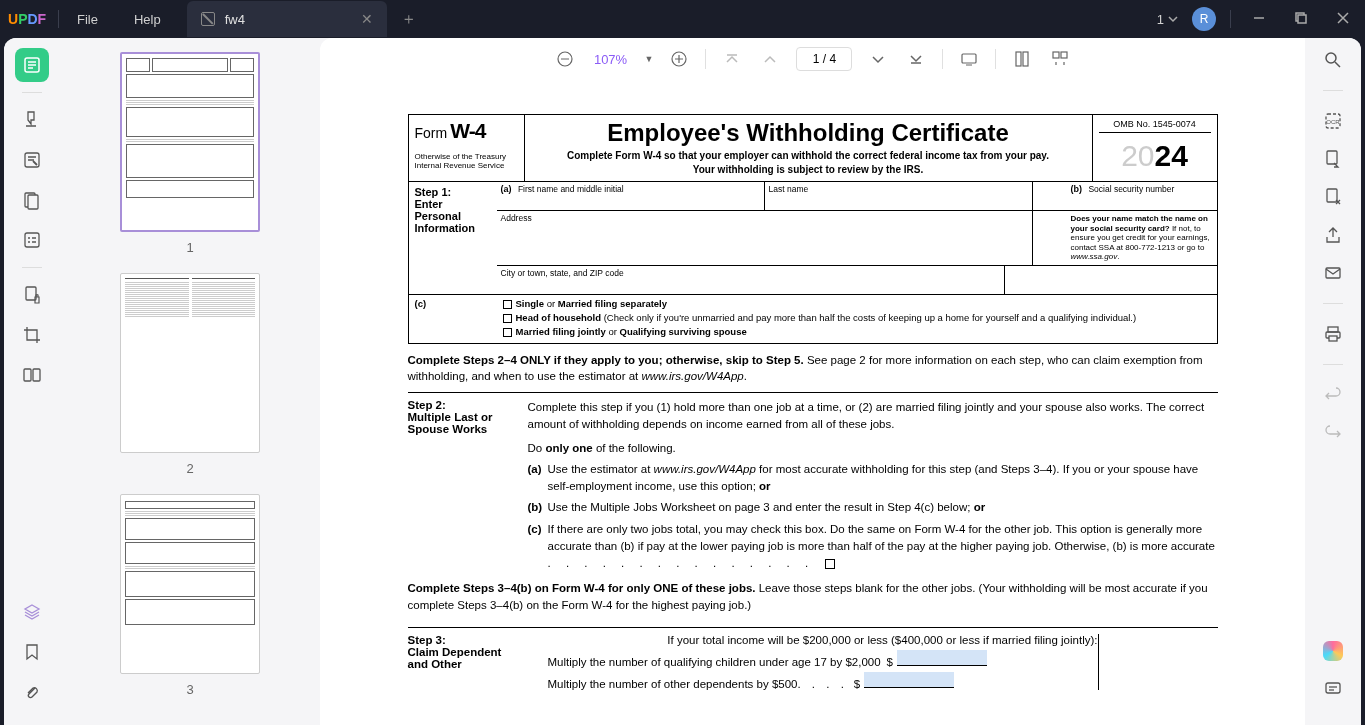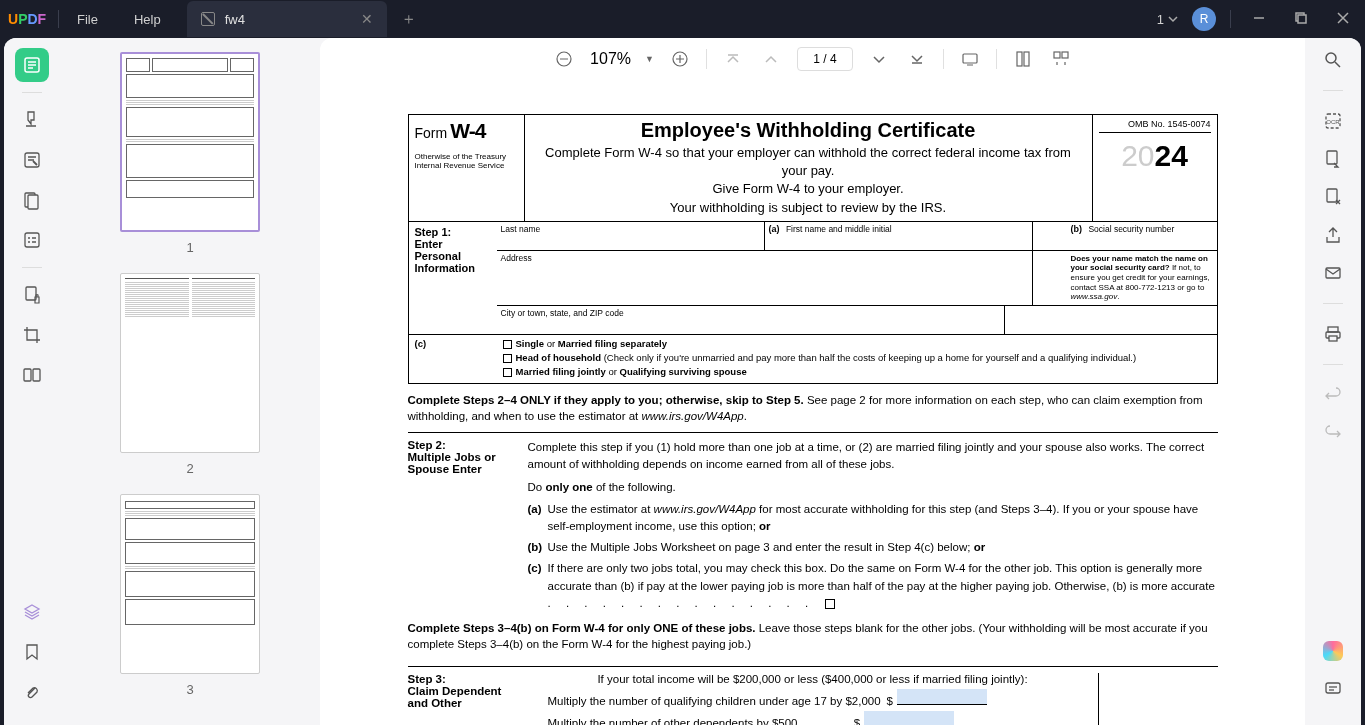--- a/index.html
+++ b/index.html
@@ -49,42 +49,42 @@
   .thumb-section { border: 0.5px solid #666; height: 20px; margin-top: 2px; }
   .thumb-num { text-align: center; margin-top: 8px; color: #666; font-size: 13px; }
   
   
   .content-wrap { flex: 1; display: flex; flex-direction: column; background: white; border-radius: 12px 0 0 0; }
   
   
   .toolbar { height: 42px; display: flex; align-items: center; justify-content: center; gap: 14px; }
   .tb-btn { cursor: pointer; display: flex; align-items: center; justify-content: center; width: 24px; height: 24px; }
   .tb-btn svg { width: 18px; height: 18px; }
-  .zoom-text { font-size: 16px; color: #000000; min-width: 40px; text-align: center; }
+  .zoom-text { font-size: 13px; color: #8b5cf6; min-width: 40px; text-align: center; }
   .zoom-dropdown { font-size: 9px; color: #666; cursor: pointer; }
   .tb-sep { width: 1px; height: 20px; background: #e0e0e0; }
   .page-input { width: 56px; height: 24px; border: 1px solid #ddd; border-radius: 4px; text-align: center; font-size: 12px; }
   
   
   .doc-scroll { flex: 1; overflow-y: auto; padding: 14px 36px; position: relative; }
   .doc-scroll::-webkit-scrollbar { width: 8px; }
   .doc-scroll::-webkit-scrollbar-thumb { background: #888; border-radius: 4px; }
   .doc-scroll::-webkit-scrollbar-track { background: transparent; }
   .doc-page { background: white; width: 100%; max-width: 870px; margin: 0 auto; padding: 20px 30px; font-size: 11px; color: #000; }
   
   .form-header { display: flex; border: 1px solid #000; }
   .fh-left { width: 116px; border-right: 1px solid #000; padding: 4px 6px; }
   .fh-form-label { font-size: 14px; }
   .fh-w4 { font-size: 21px; font-weight: 900; letter-spacing: -1px; font-family: 'Arial Black', sans-serif; }
   .fh-dept { font-size: 8px; margin-top: 10px; line-height: 1.1; }
   .fh-center { flex: 1; text-align: center; padding: 4px 10px; border-right: 1px solid #000; }
-  .fh-title { font-size: 20px; font-weight: bold; margin-bottom: 2px; }
-  .fh-sub { font-size: 13px; font-weight: normal; line-height: 1.4; }
+  .fh-title { font-size: 24px; font-weight: bold; margin-bottom: 2px; }
+  .fh-sub { font-size: 10px; font-weight: bold; line-height: 1.4; }
   .fh-right { width: 124px; padding: 4px 6px; text-align: center; }
-  .fh-omb { font-size: 9px; border-bottom: 1px solid #000; padding-bottom: 3px; margin-bottom: 6px; text-align: right; }
+  .fh-omb { font-size: 9px; border-bottom: 1px solid #000; padding-bottom: 3px; margin-bottom: 6px; }
   .fh-year { font-size: 30px; font-weight: 900; font-family: 'Arial Black', sans-serif; }
   .fh-year-light { color: #ccc; font-weight: normal; }
   
   .step1-row { display: flex; border: 1px solid #000; border-top: none; }
   .step-label { width: 88px; padding: 4px 6px; font-size: 11px; }
   .step-label b { font-weight: bold; margin-top: 45px; }
   .step1-fields { flex: 1; }
   .field-row { display: flex; border-bottom: 1px solid #000; }
   .field-row:last-child { border-bottom: none; gap: 28px; }
   .field-cell { border-right: 1px solid #000; padding: 2px 4px; font-size: 8.5px; min-height: 28px; }
@@ -411,35 +411,34 @@
       <div class="doc-page">
 
         <div class="form-header">
           <div class="fh-left">
             <span class="fh-form-label">Form</span> <span class="fh-w4">W-4</span>
             <div class="fh-dept"><span>Otherwise of the Treasury</span><br><span>Internal Revenue Service</span></div>
           </div>
           <div class="fh-center">
             <div class="fh-title">Employee's Withholding Certificate</div>
             <div class="fh-sub">Complete Form W-4 so that your employer can withhold the correct federal income tax from your pay.</div>
-            <div class="fh-sub">Give Form W-4 to your employer.</div>
             <div class="fh-sub">Your withholding is subject to review by the IRS.</div>
           </div>
           <div class="fh-right">
             <div class="fh-omb">OMB No. 1545-0074</div>
             <div class="fh-year"><span class="fh-year-light">20</span><span>24</span></div>
           </div>
         </div>
 
         <div class="step1-row">
           <div class="step-label"><b>Step 1:</b><br><b>Enter Personal Information</b></div>
           <div class="step1-fields">
             <div class="field-row">
+              <div class="field-cell" style="flex:1"><span class="field-marker">(a)</span> <span>First name and middle initial</span></div>
               <div class="field-cell" style="flex:1"><span>Last name</span></div>
-              <div class="field-cell" style="flex:1"><span class="field-marker">(a)</span> <span>First name and middle initial</span></div>
               <div class="field-cell ssn-cell"><span class="field-marker">(b)</span> <span>Social security number</span></div>
             </div>
             <div class="field-row">
               <div class="field-cell" style="flex:1"><span>Address</span></div>
               <div class="field-cell name-match" rowspan="2" style="border-bottom:none"><b>Does your name match the name on your social security card?</b> If not, to ensure you get credit for your earnings, contact SSA at 800-772-1213 or go to <i>www.ssa.gov</i>.</div>
             </div>
             <div class="field-row" style="border-bottom:none">
               <div class="field-cell" style="flex:1;border-right:1px solid #000"><span>City or town, state, and ZIP code</span></div>
               <div class="field-cell name-match" style="border-top:none"></div>
             </div>
@@ -452,21 +451,21 @@
             <div class="filing-opt"><span class="checkbox"></span><b>Head of household</b> (Check only if you're unmarried and pay more than half the costs of keeping up a home for yourself and a qualifying individual.)</div>
             <div class="filing-opt"><span class="checkbox"></span><b>Married filing jointly</b> or <b>Qualifying surviving spouse</b></div>
           </div>
         </div>
 
         <div class="instruction-block">
           <b>Complete Steps 2–4 ONLY if they apply to you; otherwise, skip to Step 5.</b><span> See page 2 for more information on each step, who can claim exemption from withholding, and when to use the estimator at </span><i>www.irs.gov/W4App</i>.
         </div>
 
         <div class="step2-row">
-          <div class="step2-label"><b>Step 2:</b><br><b>Multiple Jobs or Spouse Enter</b></div>
+          <div class="step2-label"><b>Step 2:</b><br><b>Multiple Last or Spouse Works</b></div>
           <div class="step2-content">
             <div>Complete this step if you (1) hold more than one job at a time, or (2) are married filing jointly and your spouse also works. The correct amount of withholding depends on income earned from all of these jobs.</div>
             <div style="margin-top:6px"><span>Do </span><b>only one</b><span> of the following.</span></div>
             <div class="sub-option">
                 <div class="sub-marker">(a)</div>
                 <div class="sub-text"><span>Use the estimator at </span><i>www.irs.gov/W4App</i><span> for most accurate withholding for this step (and Steps 3–4). If you or your spouse have self-employment income, use this option; </span><b>or</b></div>
               </div>
             <div class="sub-option">
                 <div class="sub-marker">(b)</div>
                 <div class="sub-text"><span>Use the Multiple Jobs Worksheet on page 3 and enter the result in Step 4(c) below; </span><b>or</b></div>
@@ -478,21 +477,21 @@
           </div>
         </div>
 
         <div class="instruction-block">
           <b>Complete Steps 3–4(b) on Form W-4 for only ONE of these jobs.</b><span> Leave those steps blank for the other jobs. (Your withholding will be most accurate if you complete Steps 3–4(b) on the Form W-4 for the highest paying job.)</span>
         </div>
 
         <div class="step3-row">
           <div class="step2-label"><b>Step 3:</b><br><b>Claim Dependent and Other</b></div>
           <div class="step3-content">
-            <div style="text-align:center">If your total income will be $200,000 or less ($400,000 or less if married filing jointly):</div>
+            <div style="text-align:right">If your total income will be $200,000 or less ($400,000 or less if married filing jointly):</div>
             <div class="amount-row">
                 <span class="amount-text">Multiply the number of qualifying children under age 17 by $2,000</span> 
                 <span class="amount-dollar">$</span>
                 <span class="amount-input"></span>
               </div>
             <div class="amount-row">
                 <span class="amount-text">Multiply the number of other dependents by $500</span> 
                 <span class="dotted" style="letter-spacing:4px"> . . . .</span> 
                 <span class="amount-dollar">$</span>
                 <span class="amount-input"></span>

